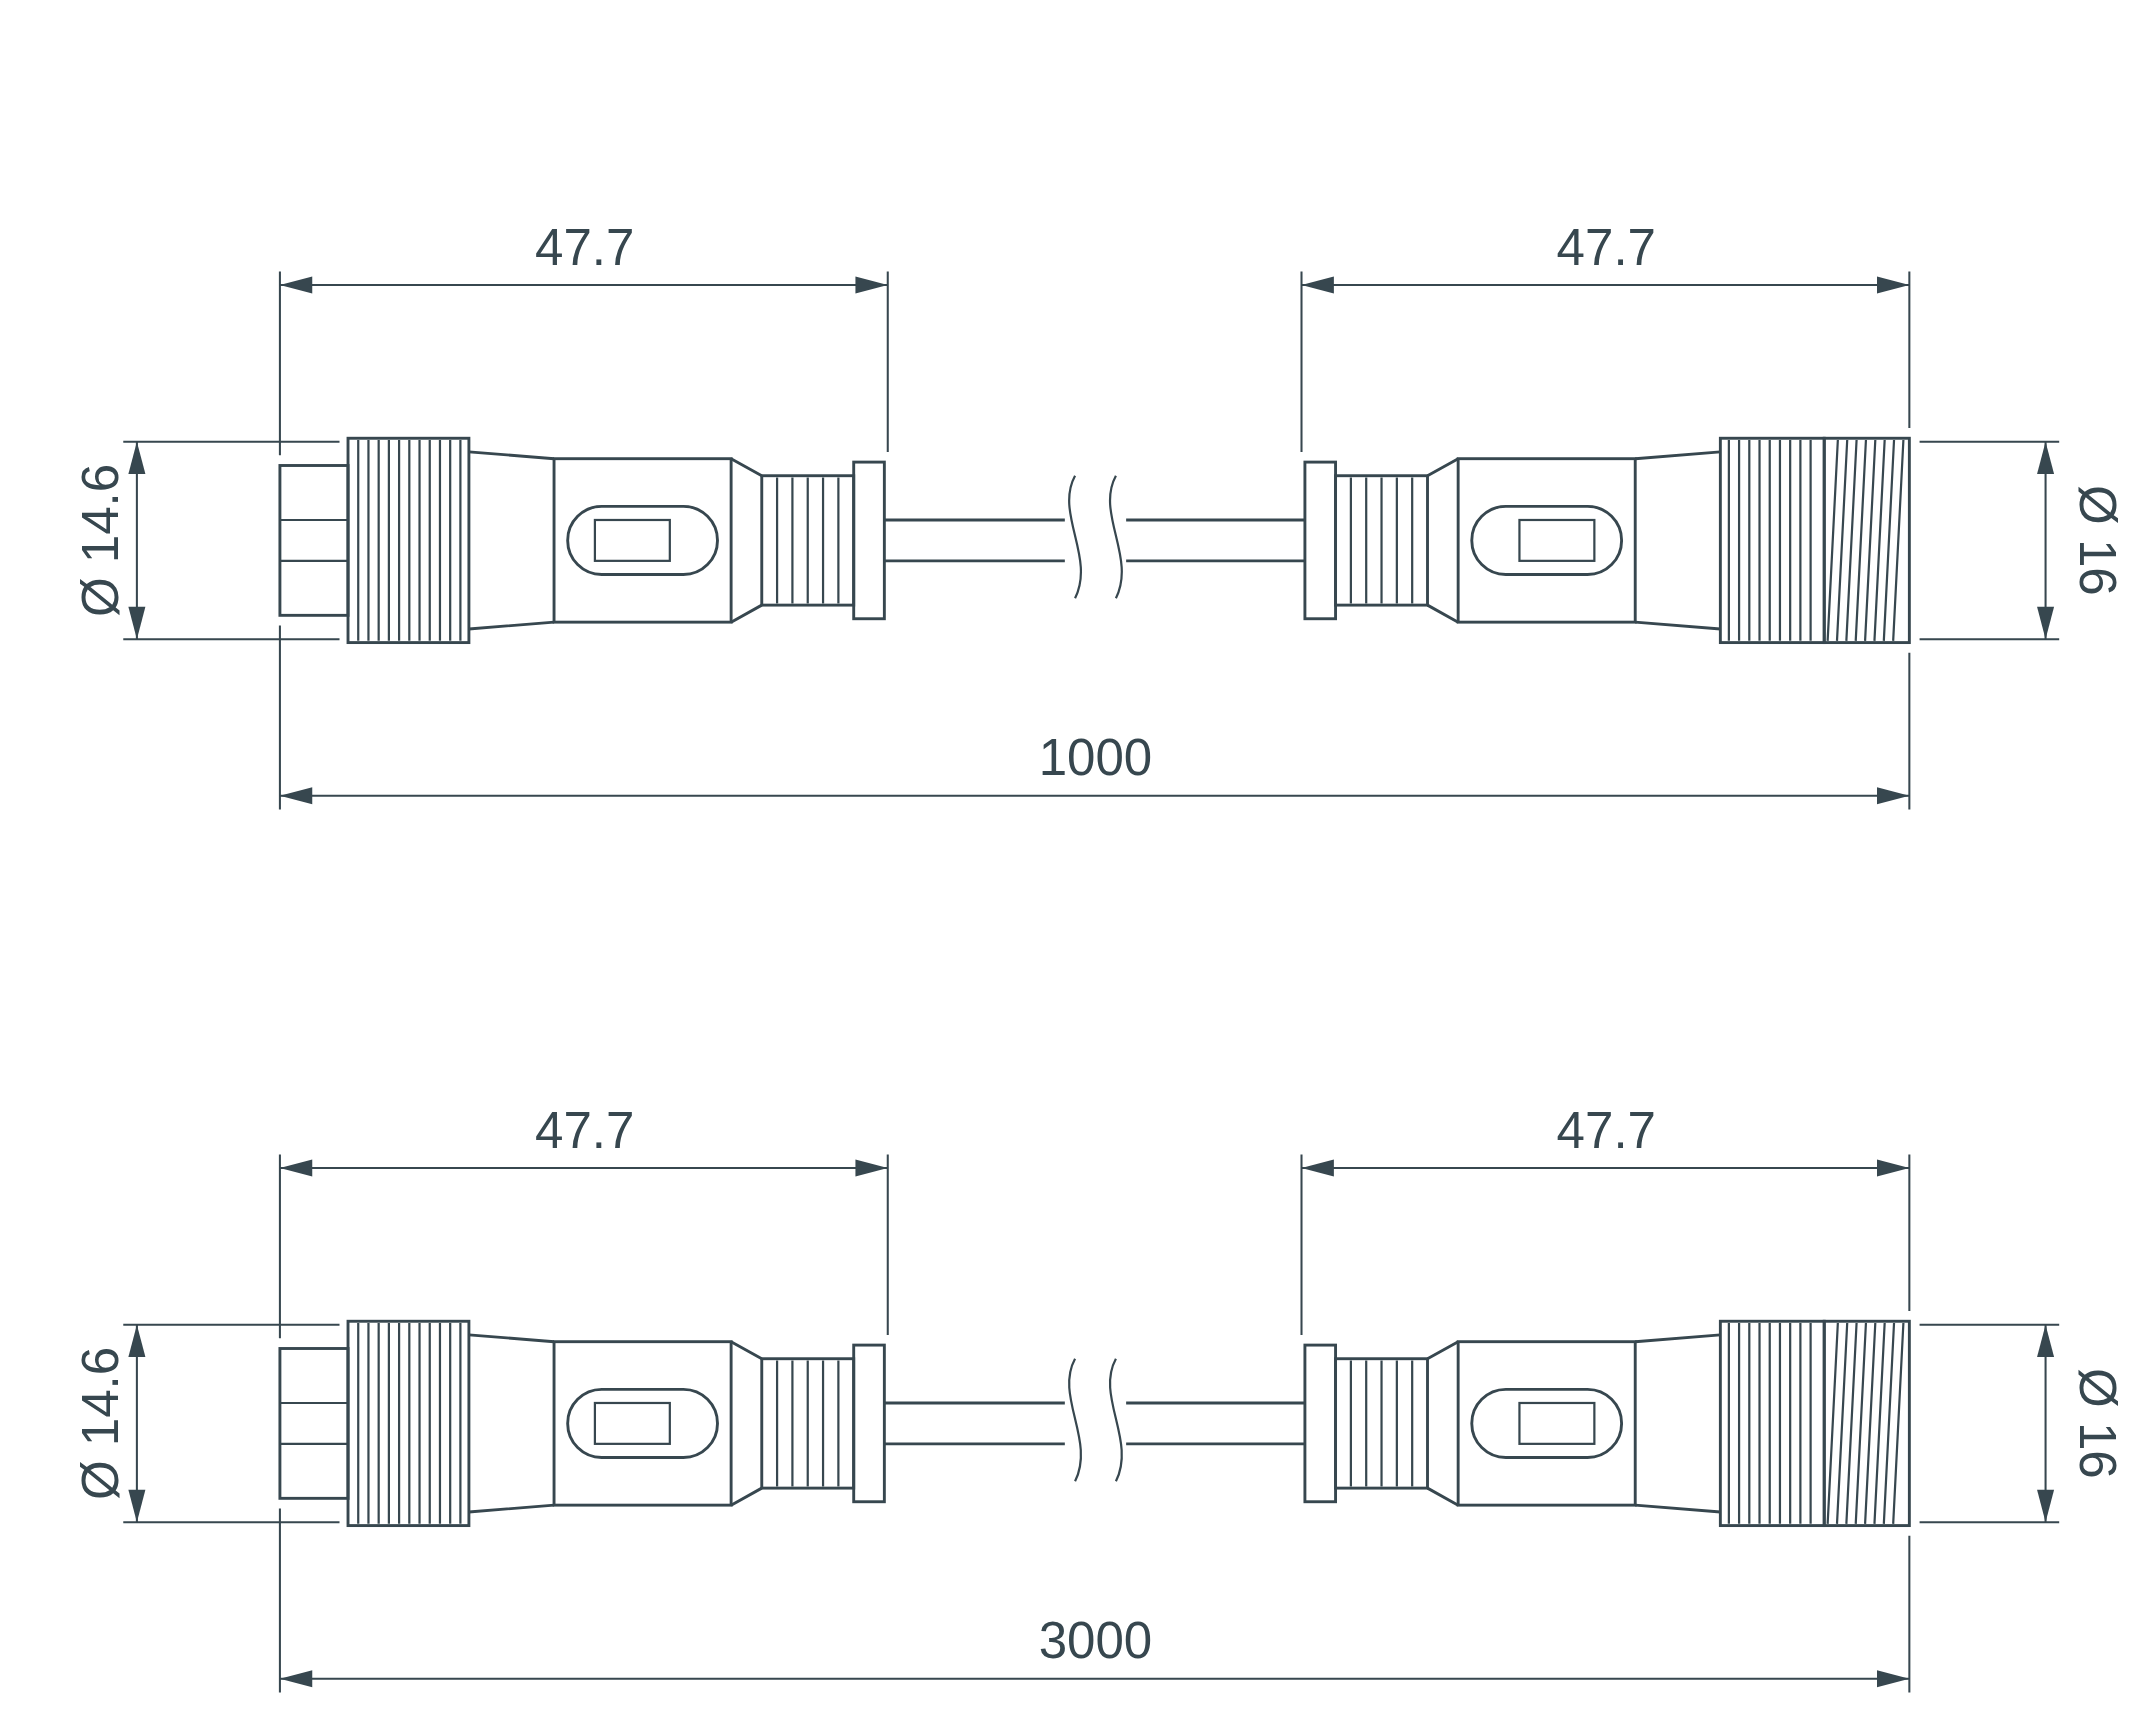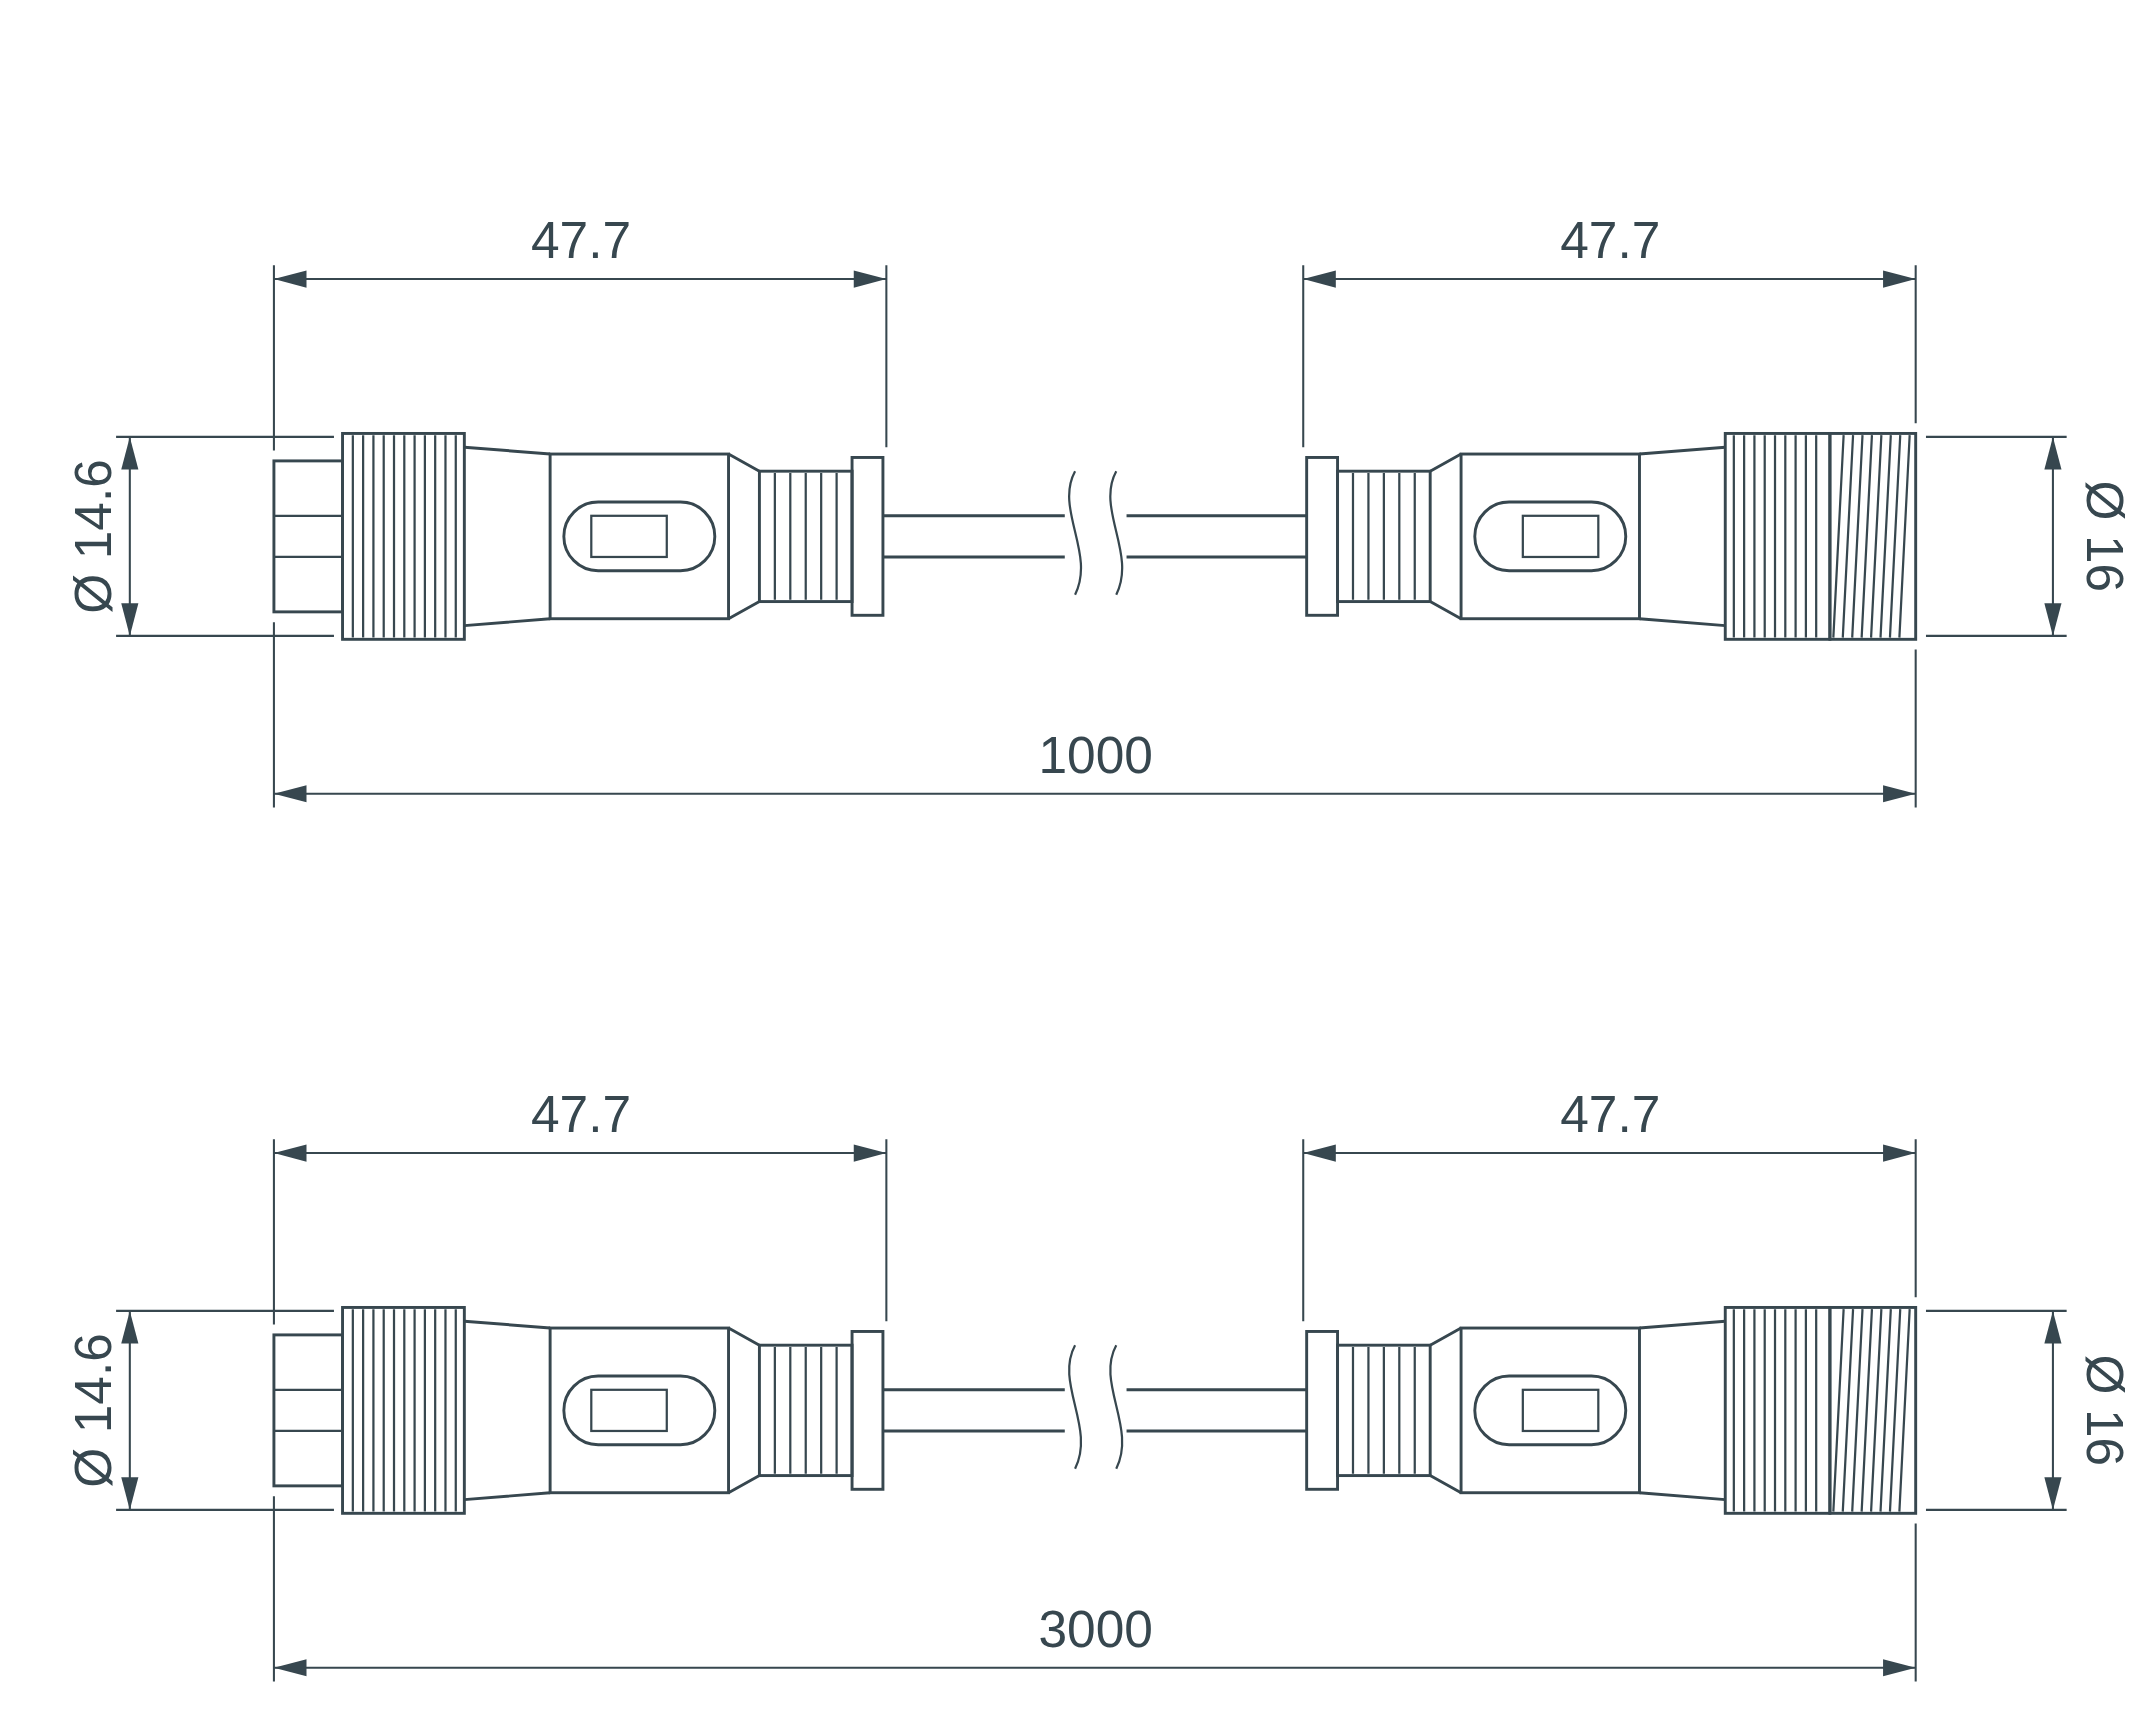--- a/index.html
+++ b/index.html
@@ -1,17 +1,17 @@
 <!DOCTYPE html>
 <html style="font-size:14px"><head>
 <meta charset="utf-8">
 <style>
   html,body{margin:0;padding:0;background:#FFFFFF;}
   .canvas{width:2145px;height:1730px;display:flex;flex-direction:column;background:#FFFFFF;}
-  figure.panel{flex:1 1 50%;margin:0;padding:8px;}
+  figure.panel{flex:1 1 50%;margin:8px;padding:8px;}
   figure.panel svg{width:100%;height:100%;display:block;}
   .s{stroke:#37474F;fill:none;stroke-width:1.7;}
   .thin{stroke:#37474F;fill:none;stroke-width:1.3;}
   .dl{stroke:#37474F;fill:none;stroke-width:1.2;}
   .arrow{fill:#37474F;stroke:none;}
   .dim-text{font-family:"Liberation Sans",sans-serif;font-size:30px;fill:#37474F;}
 </style>
 </head>
 <body>
 

